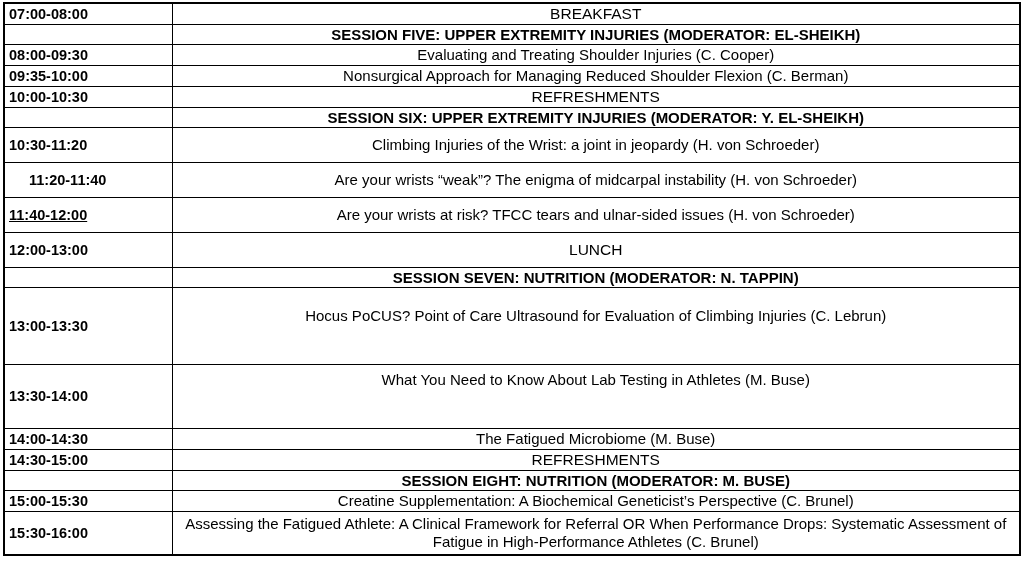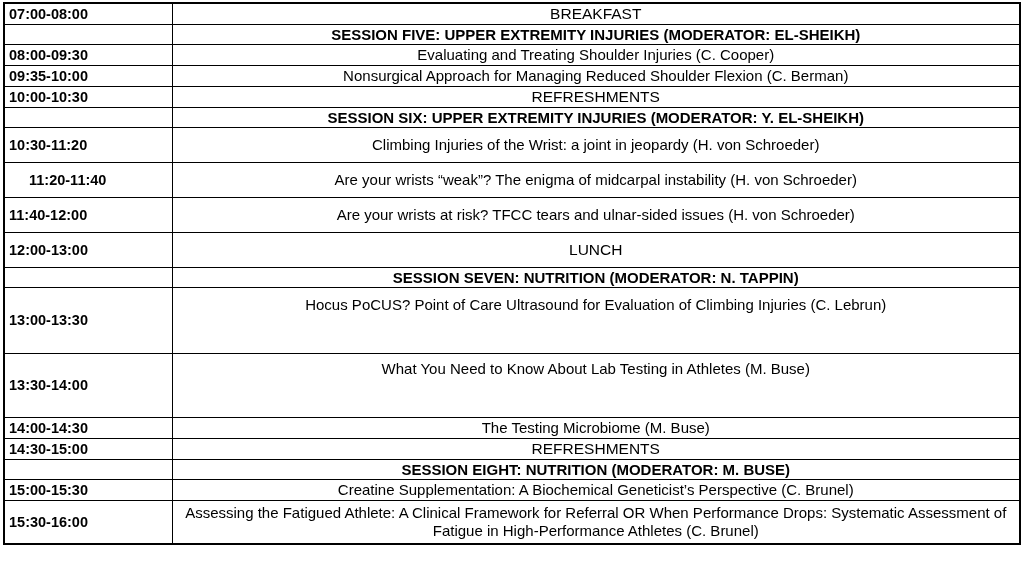--- a/index.html
+++ b/index.html
@@ -93,42 +93,42 @@
         </tr>
         <tr>
           <td class="time-cell" style="height: 32px;">10:30-11:20</td>
           <td class="desc-cell" style="height: 32px;">Climbing Injuries of the Wrist: a joint in jeopardy (H. von Schroeder)</td>
         </tr>
         <tr>
           <td class="time-cell" style="height: 32px; padding-left: 24px;">11:20-11:40</td>
           <td class="desc-cell" style="height: 32px;">Are your wrists “weak”? The enigma of midcarpal instability (H. von Schroeder)</td>
         </tr>
         <tr>
-          <td class="time-cell" style="height: 32px;">11:40-12:00</td>
+          <td class="time-cell" style="height: 32px; text-decoration: underline;">11:40-12:00</td>
           <td class="desc-cell" style="height: 32px;">Are your wrists at risk? TFCC tears and ulnar-sided issues (H. von Schroeder)</td>
         </tr>
         <tr>
           <td class="time-cell" style="height: 32px;">12:00-13:00</td>
           <td class="desc-cell italic" style="height: 32px;">LUNCH</td>
         </tr>
         <tr>
           <td class="time-cell"></td>
           <td class="session-cell">SESSION SEVEN: NUTRITION (MODERATOR: N. TAPPIN)</td>
         </tr>
         <tr>
           <td class="time-cell" style="height: 56px;">13:00-13:30</td>
-          <td class="desc-cell tall-1" style="height: 56px; vertical-align: top; padding-top: 8px;">Hocus PoCUS? Point of Care Ultrasound for Evaluation of Climbing Injuries (C. Lebrun)</td>
+          <td class="desc-cell tall-1" style="height: 56px; vertical-align: top; padding-top: 19px;">Hocus PoCUS? Point of Care Ultrasound for Evaluation of Climbing Injuries (C. Lebrun)</td>
         </tr>
         <tr>
           <td class="time-cell" style="height: 56px;">13:30-14:00</td>
           <td class="desc-cell tall-1" style="height: 56px; vertical-align: top; padding-top: 6px;">What You Need to Know About Lab Testing in Athletes (M. Buse)</td>
         </tr>
         <tr>
           <td class="time-cell">14:00-14:30</td>
-          <td class="desc-cell">The Testing Microbiome (M. Buse)</td>
+          <td class="desc-cell">The Fatigued Microbiome (M. Buse)</td>
         </tr>
         <tr>
           <td class="time-cell">14:30-15:00</td>
           <td class="desc-cell italic">REFRESHMENTS</td>
         </tr>
         <tr>
           <td class="time-cell"></td>
           <td class="session-cell">SESSION EIGHT: NUTRITION (MODERATOR: M. BUSE)</td>
         </tr>
         <tr>

